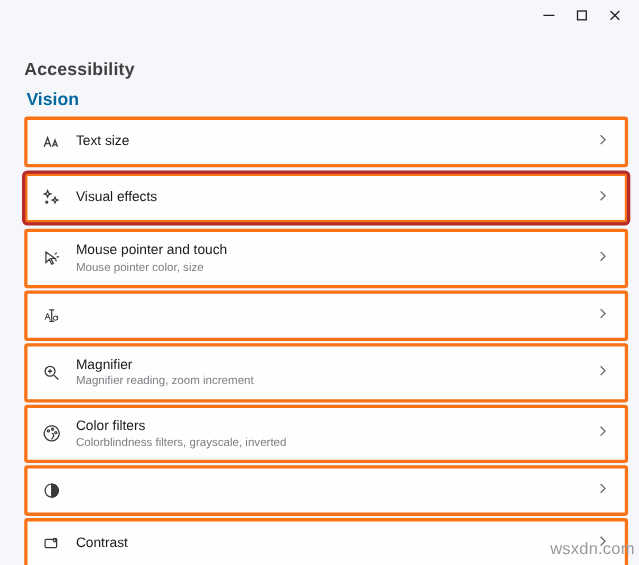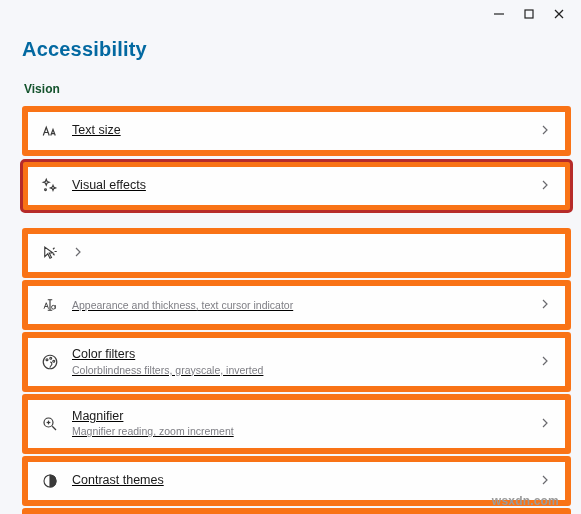--- a/index.html
+++ b/index.html
@@ -23,60 +23,59 @@
   .window-controls .ctrl {
     width: 16px;
     height: 16px;
     display: flex;
     align-items: center;
     justify-content: center;
     color: #222;
   }
   h1.page-title {
     position: absolute;
-    top: 38px;
+    top: 55px;
     left: 22px;
-    font-size: 20px;
+    font-size: 16px;
+    font-weight: 600;
+    color: #404040;
+    letter-spacing: 0.2px;
+  }
+  .section-label {
+    position: absolute;
+    top: 82px;
+    left: 24px;
+    font-size: 16px;
     font-weight: 600;
     color: #0369a1;
-    letter-spacing: 0.2px;
-  }
-  .section-label {
-    position: absolute;
-    top: 82px;
-    left: 24px;
-    font-size: 12px;
-    font-weight: 600;
-    color: #14532d;
   }
   .list {
     position: absolute;
     top: 106px;
     left: 22px;
     right: 10px;
     display: flex;
     flex-direction: column;
     gap: 2px;
   }
   .item {
     background: #fefefe;
-    border: 6px solid #f97316;
+    border: 3px solid #f97316;
     border-radius: 3px;
     display: flex;
     align-items: center;
     padding: 9px 14px 9px 12px;
     cursor: pointer;
     min-height: 46px;
-    text-decoration: underline;
   }
   .item.highlight {
     outline: 3px solid #b62b2a;
     outline-offset: -1px;
     margin-top: 3px;
-    margin-bottom: 15px;
+    margin-bottom: 3px;
   }
   .item .icon {
     width: 20px;
     height: 20px;
     margin-right: 12px;
     display: flex;
     align-items: center;
     justify-content: center;
     color: #3a3a3a;
     flex-shrink: 0;
@@ -99,25 +98,24 @@
     margin-top: 1px;
   }
   .item .chev {
     color: #6a6a6f;
     flex-shrink: 0;
   }
   .item .chev svg { width: 12px; height: 12px; }
   .watermark {
     position: absolute;
     bottom: 6px;
-    right: 22px;
-    font-size: 12px;
+    right: 4px;
+    font-size: 15px;
     color: #9a9a9a;
     letter-spacing: 0.2px;
-    font-weight: bold;
   }
 </style>
 </head>
 <body>
 
 <div class="window-controls">
   <div class="ctrl">
     <svg viewBox="0 0 16 16">
         <line x1="3" y1="8" x2="13" y2="8" stroke="currentColor" stroke-width="1.2"></line>
       </svg>
@@ -175,38 +173,61 @@
     </span>
   </div>
 
   <div class="item">
     <span class="icon">
       <svg viewBox="0 0 24 24" fill="none" stroke="currentColor" stroke-width="1.5">
           <path d="M5 4 L5 17 L9 13 L12 19 L14 18 L11 12 L16 12 Z"></path>
           <path d="M16 7 L18 5 M18 10 L21 10 M16 13 L18 15"></path>
         </svg>
     </span>
+    <div class="texts">
+      <span class="title">Mouse pointer and touch</span>
+      <span class="desc">Mouse pointer color, size</span>
+    </div>
     <span class="chev">
       <svg viewBox="0 0 12 12">
           <path d="M4 2 L8 6 L4 10" fill="none" stroke="currentColor" stroke-width="1.2"></path>
         </svg>
     </span>
   </div>
 
   <div class="item">
     <span class="icon">
       <svg viewBox="0 0 24 24" fill="none" stroke="currentColor" stroke-width="1.5">
           <line x1="12" y1="5" x2="12" y2="19"></line>
           <path d="M9 5 H15 M9 19 H15"></path>
           <path d="M4 17 L7 9 L10 17 M5 14 H9" stroke-width="1.2"></path>
           <path d="M14 15 a2.5 2.5 0 1 0 5 0 a2.5 2.5 0 1 0 -5 0 M19 12 v5" stroke-width="1.2"></path>
         </svg>
     </span>
     <div class="texts">
-      <span class="desc">Appearance and thickness, text cursor indicator</span>
+    </div>
+    <span class="chev">
+      <svg viewBox="0 0 12 12">
+          <path d="M4 2 L8 6 L4 10" fill="none" stroke="currentColor" stroke-width="1.2"></path>
+        </svg>
+    </span>
+  </div>
+
+  <div class="item">
+    <span class="icon">
+      <svg viewBox="0 0 24 24" fill="none" stroke="currentColor" stroke-width="1.6">
+          <circle cx="10" cy="10" r="6"></circle>
+          <line x1="15" y1="15" x2="20" y2="20"></line>
+          <line x1="7.5" y1="10" x2="12.5" y2="10"></line>
+          <line x1="10" y1="7.5" x2="10" y2="12.5"></line>
+        </svg>
+    </span>
+    <div class="texts">
+      <span class="title">Magnifier</span>
+      <span class="desc">Magnifier reading, zoom increment</span>
     </div>
     <span class="chev">
       <svg viewBox="0 0 12 12">
           <path d="M4 2 L8 6 L4 10" fill="none" stroke="currentColor" stroke-width="1.2"></path>
         </svg>
     </span>
   </div>
 
   <div class="item">
     <span class="icon">
@@ -224,47 +245,26 @@
     </div>
     <span class="chev">
       <svg viewBox="0 0 12 12">
           <path d="M4 2 L8 6 L4 10" fill="none" stroke="currentColor" stroke-width="1.2"></path>
         </svg>
     </span>
   </div>
 
   <div class="item">
     <span class="icon">
-      <svg viewBox="0 0 24 24" fill="none" stroke="currentColor" stroke-width="1.6">
-          <circle cx="10" cy="10" r="6"></circle>
-          <line x1="15" y1="15" x2="20" y2="20"></line>
-          <line x1="7.5" y1="10" x2="12.5" y2="10"></line>
-          <line x1="10" y1="7.5" x2="10" y2="12.5"></line>
-        </svg>
-    </span>
-    <div class="texts">
-      <span class="title">Magnifier</span>
-      <span class="desc">Magnifier reading, zoom increment</span>
-    </div>
-    <span class="chev">
-      <svg viewBox="0 0 12 12">
-          <path d="M4 2 L8 6 L4 10" fill="none" stroke="currentColor" stroke-width="1.2"></path>
-        </svg>
-    </span>
-  </div>
-
-  <div class="item">
-    <span class="icon">
       <svg viewBox="0 0 24 24" stroke="currentColor" stroke-width="1.5">
           <circle cx="12" cy="12" r="8" fill="none"></circle>
           <path d="M12 4 a8 8 0 0 1 0 16 Z" fill="currentColor"></path>
         </svg>
     </span>
     <div class="texts">
-      <span class="title">Contrast themes</span>
     </div>
     <span class="chev">
       <svg viewBox="0 0 12 12">
           <path d="M4 2 L8 6 L4 10" fill="none" stroke="currentColor" stroke-width="1.2"></path>
         </svg>
     </span>
   </div>
 
   <div class="item">
     <span class="icon">

